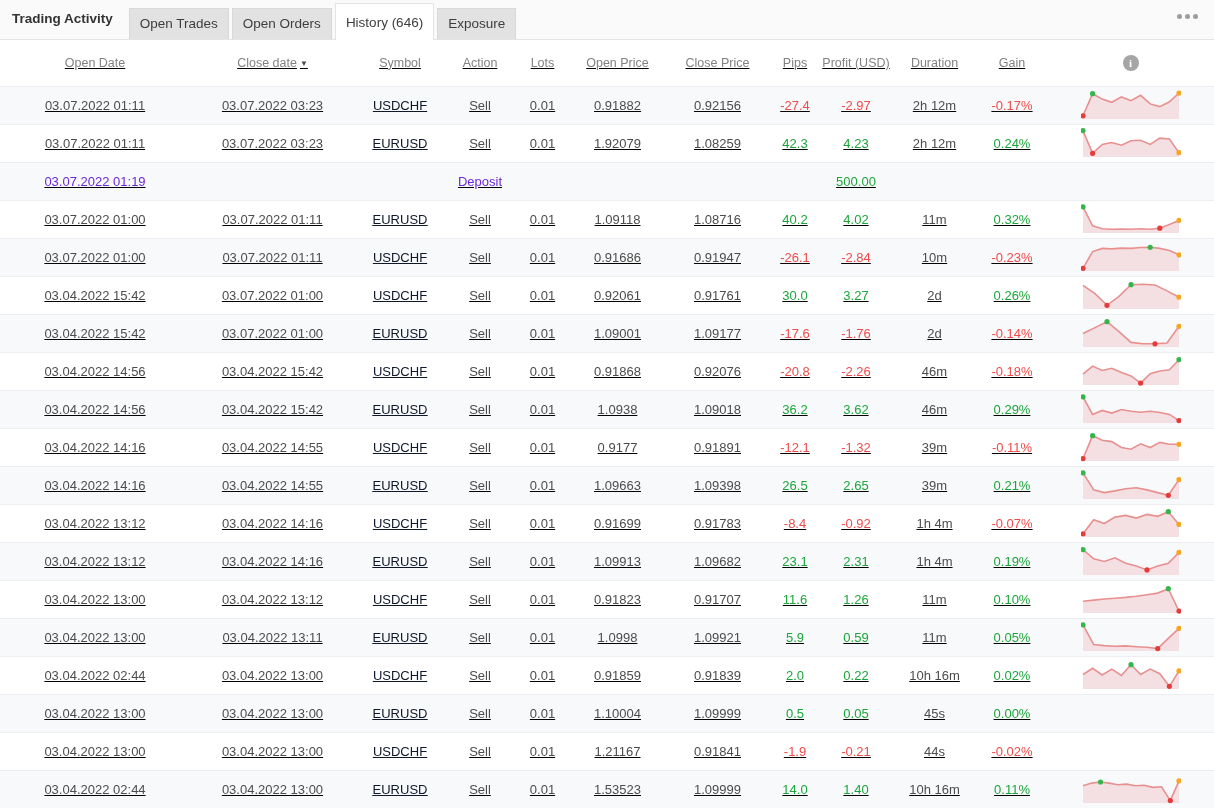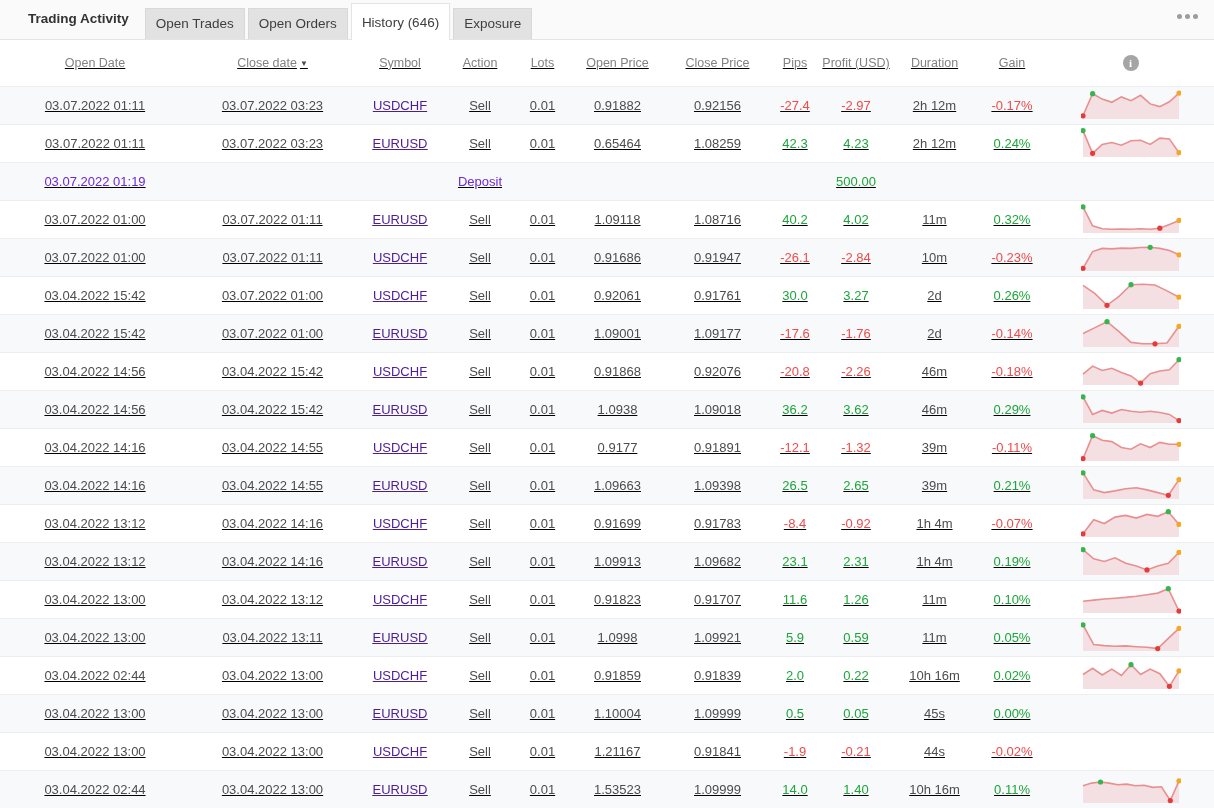--- a/index.html
+++ b/index.html
@@ -2,21 +2,21 @@
 <html><head>
 <meta charset="utf-8">
 <style>
   * { margin:0; padding:0; box-sizing:border-box; }
   html,body { width:1214px; height:808px; overflow:hidden; background:#fff;
               font-family:"Liberation Sans", sans-serif; }
 
   
   .tabbar { height:40px; background:#fafafa; border-bottom:1px solid #e4e4e4;
             display:flex; align-items:flex-end; position:relative; }
-  .panel-title { line-height:40px; padding:0 16px 0 28px; font-size:13.5px;
+  .panel-title { line-height:40px; padding:0 16px 0 12px; font-size:13.5px;
                  font-weight:bold; color:#333; }
   .tab { background:#e2e2e2; border:1px solid #d8d8d8; border-bottom:none;
          height:31px; line-height:30px; padding:0 10px; margin-right:3px;
          font-size:13.5px; color:#3e3e3e; cursor:pointer; }
   .tab.active { background:#fff; border-color:#e4e4e4; height:37px; line-height:37px;
                 margin-bottom:-1px;text-align:center; }
   .dots { position:absolute; right:16px; top:14px; display:flex; gap:3px; cursor:pointer; }
   .dots i { width:5px; height:5px; border-radius:50%; background:#9d9d9d; display:block; }
 
   
@@ -27,21 +27,21 @@
   .info-badge { display:inline-block; width:16px; height:16px; border-radius:50%;
                 background:#a5a5a5; color:#fff; font-size:11px; line-height:16px;
                 font-weight:bold; font-family:"Liberation Serif", serif; }
   td { height:38px; font-size:13px; color:#4c4c4c; text-align:center;
        vertical-align:middle; border-top:1px solid #eceef2; white-space:nowrap;
        overflow:hidden; }
   tr.shade td { background:#f8f9fa; }
   .pos { color:#1ca53a; }
   .neg { color:#ef4b4b; }
   .dep { color:#6d28d9; }
-  a.symbol { color:#4c1d95; text-decoration:underline; cursor:pointer; }
+  a.symbol { color:#0f172a; text-decoration:underline; cursor:pointer; }
   .spark-wrap { width:100px; height:30px; margin:0 auto; }
   svg.spark { display:block; }
 </style>
 </head>
 <body>
 
 <div class="tabbar">
   <div class="panel-title">Trading Activity</div>
   <div class="tab">Open Trades</div>
   <div class="tab">Open Orders</div>
@@ -109,21 +109,21 @@
             </svg>
           </div>
         </td>
       </tr>
       <tr>
         <td><span>03.07.2022 01:11</span></td>
         <td><span>03.07.2022 03:23</span></td>
         <td><a class="symbol">EURUSD</a></td>
         <td><span>Sell</span></td>
         <td><span>0.01</span></td>
-        <td><span>0.65464</span></td>
+        <td><span>1.92079</span></td>
         <td><span>1.08259</span></td>
         <td><span class="pos">42.3</span></td>
         <td><span class="pos">4.23</span></td>
         <td><span>2h 12m</span></td>
         <td><span class="pos">0.24%</span></td>
         <td>
           <div class="spark-wrap">
             <svg class="spark" width="100" height="30" viewBox="0 0 100 30">
               <path d="M2.0,2.6 L11.6,25.3 L21.2,16.4 L30.8,14.5 L40.4,17.2 L50.0,12.8 L59.6,12.3 L69.2,16.4 L78.8,10.1 L88.4,10.9 L98.0,24.7 L98.0,29 L2.0,29 Z" fill="#f4e0e2"></path>
               <polyline points="2.0,2.6 11.6,25.3 21.2,16.4 30.8,14.5 40.4,17.2 50.0,12.8 59.6,12.3 69.2,16.4 78.8,10.1 88.4,10.9 98.0,24.7" fill="none" stroke="#e89090" stroke-width="1.6"></polyline>

